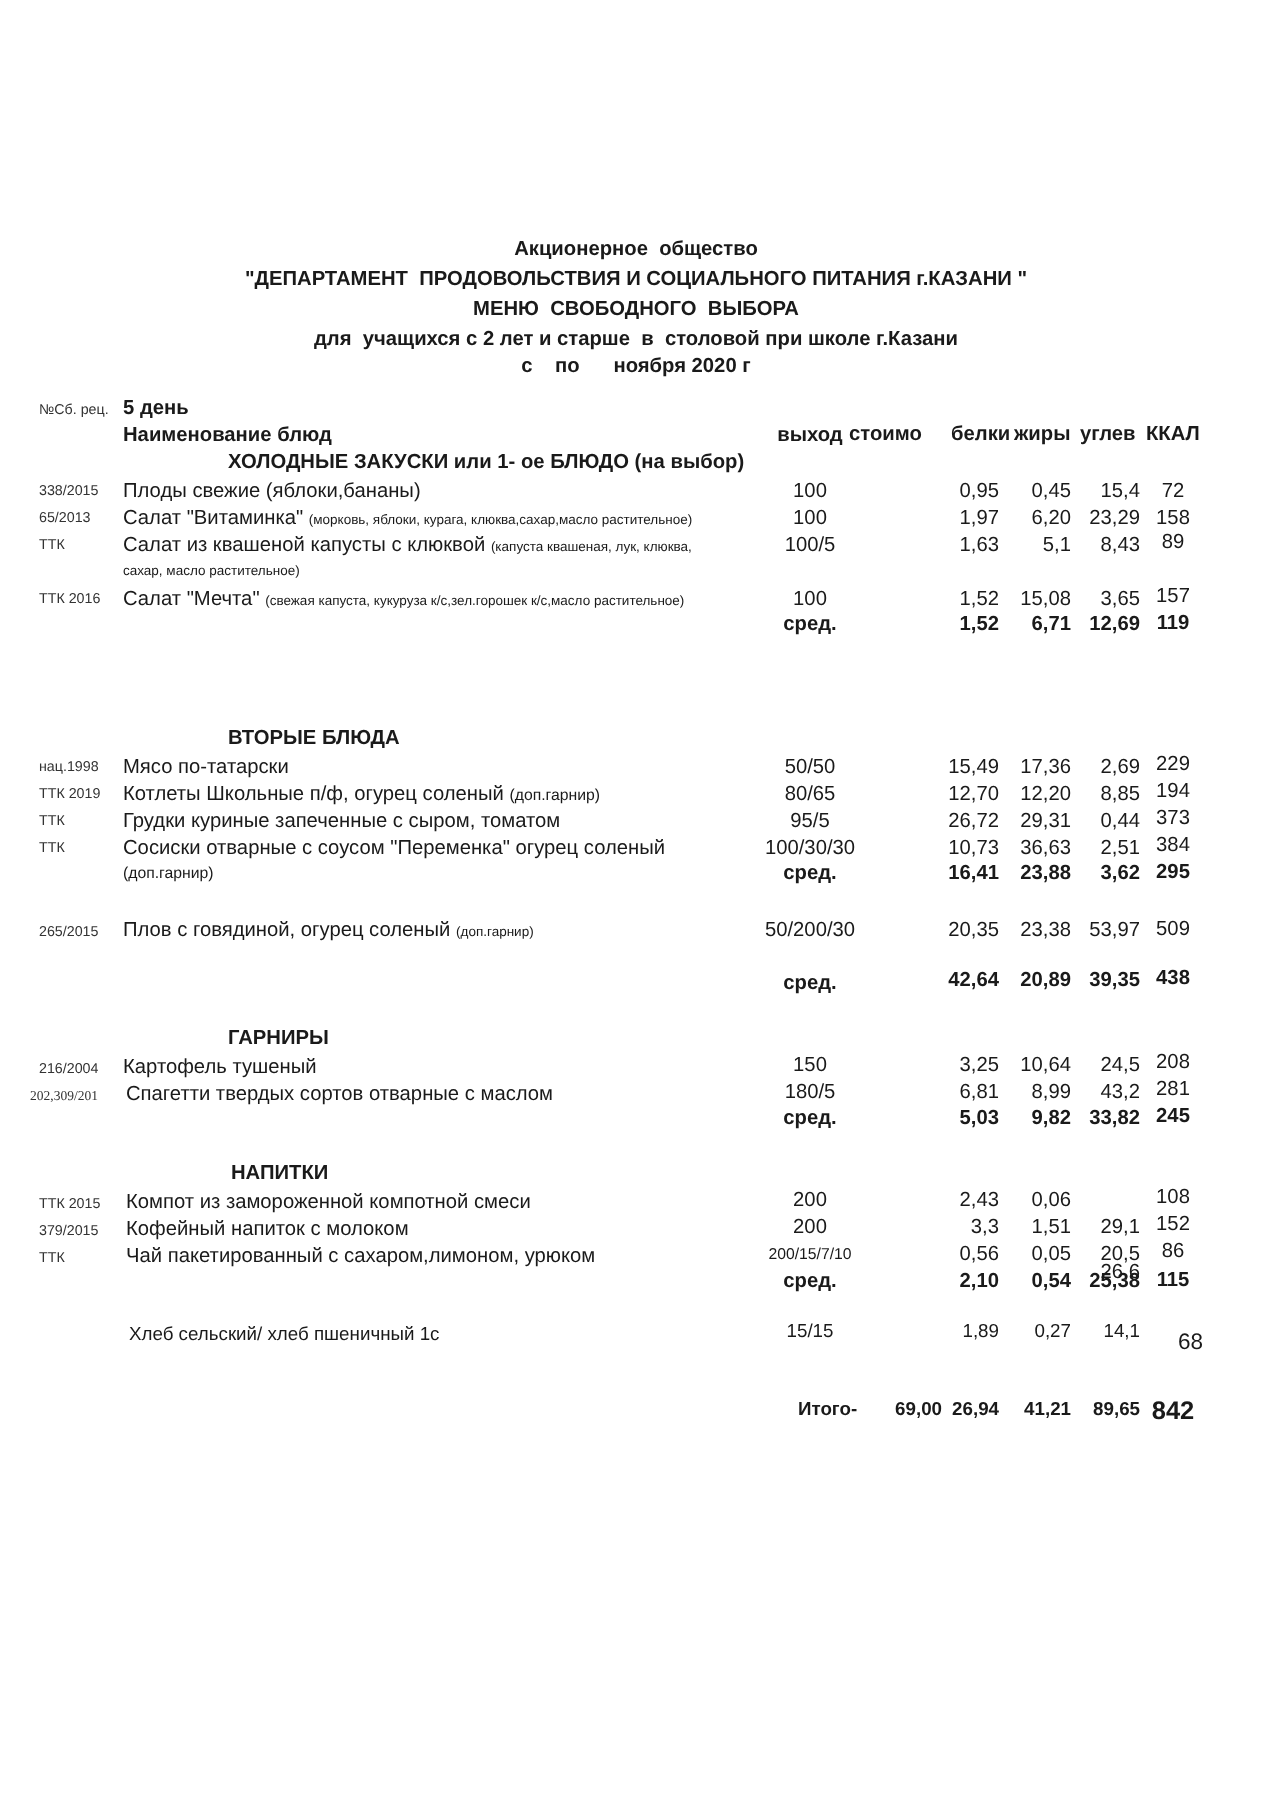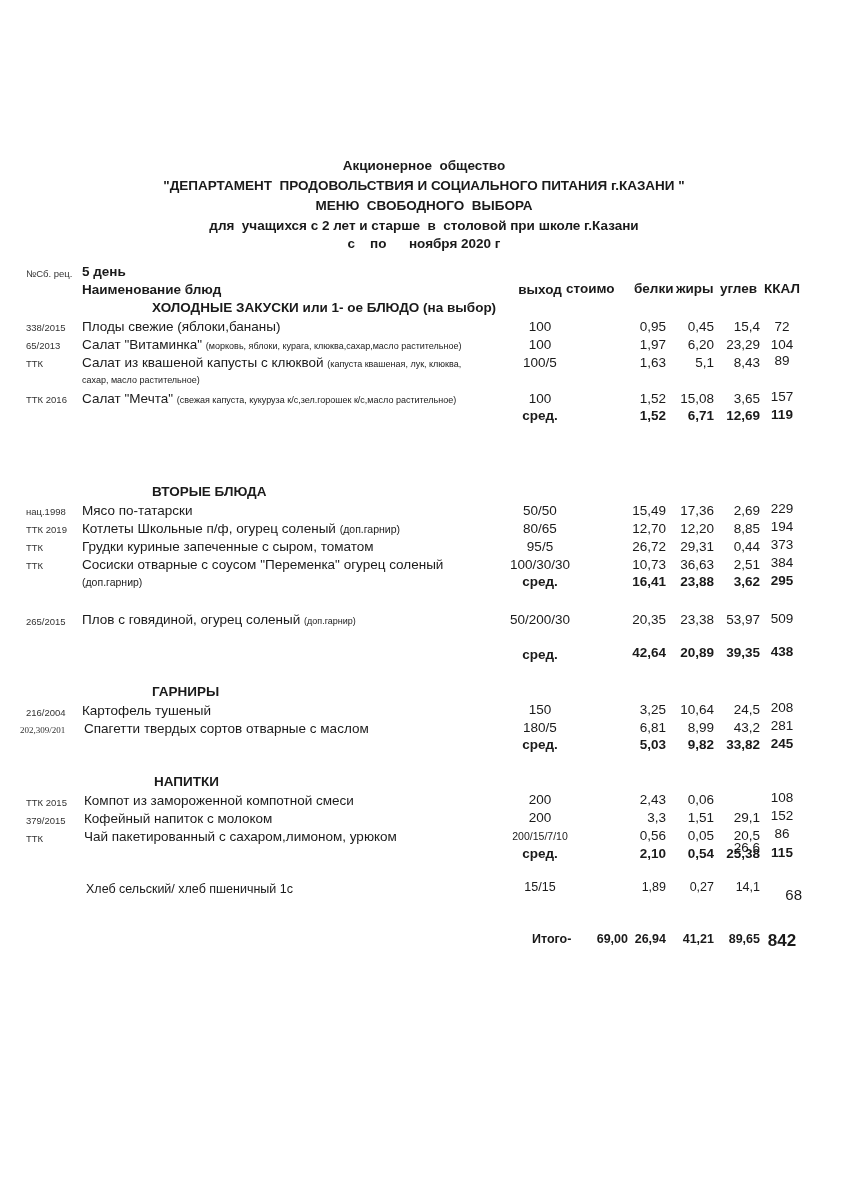--- a/index.html
+++ b/index.html
@@ -53,21 +53,21 @@
 <div>
   <div class="abs code" style="left:26px;top:340px;">65/2013</div>
   <div class="abs name" style="left:82px;top:337px;">
     <span>Салат "Витаминка"</span>
     <span class="small">(морковь, яблоки, курага, клюква,сахар,масло растительное)</span>
   </div>
   <div class="abs num col-out" style="top:337px;">100</div>
   <div class="abs num col-p" style="top:337px;">1,97</div>
   <div class="abs num col-f" style="top:337px;">6,20</div>
   <div class="abs num col-c" style="top:337px;">23,29</div>
-  <div class="abs num col-k" style="top:337px;">104</div>
+  <div class="abs num col-k" style="top:337px;">158</div>
 </div>
 
 <div>
   <div class="abs code" style="left:26px;top:358px;">ТТК</div>
   <div class="abs name" style="left:82px;top:355px;">
     <span>Салат из квашеной капусты с клюквой</span>
     <span class="small">(капуста квашеная, лук, клюква,</span>
   </div>
   <div class="abs small" style="left:82px;top:375px;">сахар, масло растительное)</div>
   <div class="abs num col-out" style="top:355px;">100/5</div>

